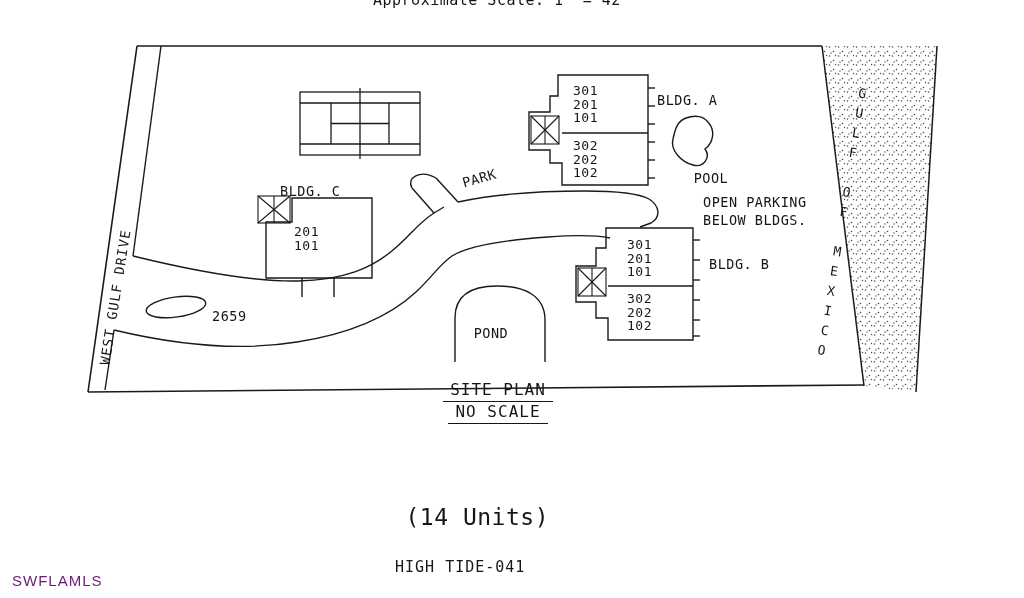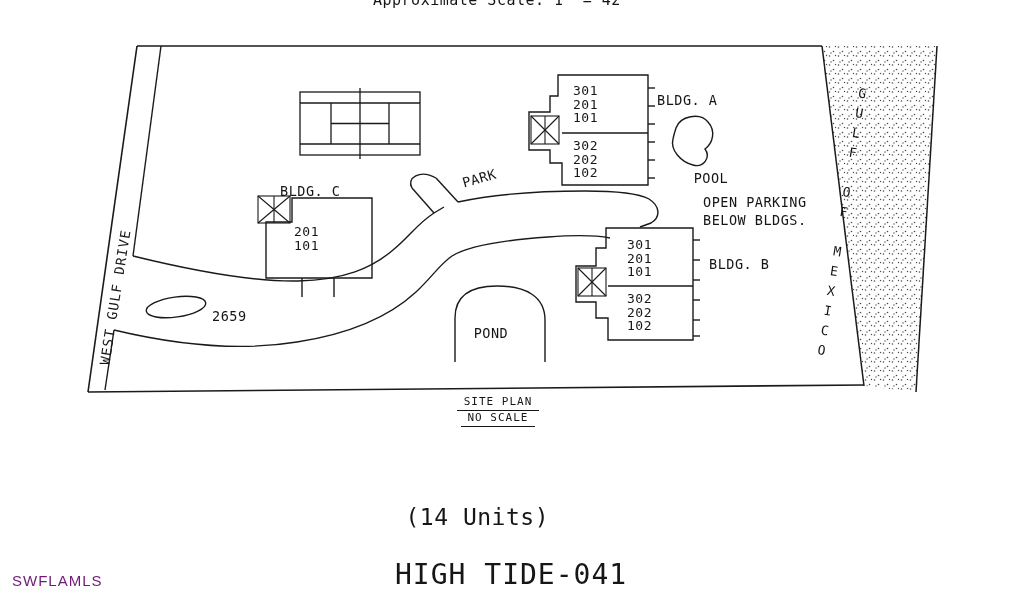--- a/index.html
+++ b/index.html
@@ -22,25 +22,25 @@
   .units-b2{left:627px;top:292px;}
   .lbl-bldg-b{left:709px;top:256px;}
   .lbl-bldg-c{left:280px;top:183px;}
   .units-c{left:294px;top:225px;}
   .lbl-park{left:462px;top:170px;transform:rotate(-16deg);}
   .lbl-pond{left:463px;top:325px;width:56px;text-align:center;}
   .lbl-2659{left:212px;top:308px;}
   .lbl-wgd{left:40px;top:289px;width:150px;text-align:center;transform:rotate(-81deg);letter-spacing:1px;}
   .lbl-gulf{left:856px;top:86px;writing-mode:vertical-rl;text-orientation:upright;
             letter-spacing:5px;font-size:13px;transform:rotate(9deg);transform-origin:50% 0;}
-  .siteplan{position:absolute;left:438px;top:395px;width:120px;text-align:center;font-size:11px;letter-spacing:1px;}
+  .siteplan{position:absolute;left:438px;top:380px;width:120px;text-align:center;font-size:16px;letter-spacing:1px;}
   .siteplan .uline{display:inline-block;padding:0 7px 2px;border-bottom:1.5px solid #161616;}
   .siteplan .row2{margin-top:0;}
   .lbl-unitsnote{left:389px;top:504px;width:160px;text-align:right;font-size:23px;}
-  .lbl-title{left:395px;top:558px;width:220px;text-align:left;font-size:28px;letter-spacing:1px;}
+  .lbl-title{left:395px;top:558px;width:220px;text-align:left;font-size:15px;letter-spacing:1px;}
   .watermark{position:absolute;left:12px;top:572px;font-size:15px;letter-spacing:1px;color:#701a75;
              font-family:"Liberation Sans", sans-serif;}
 </style>
 </head>
 <body>
 
 <div class="canvas">
 
   <svg class="plan" width="1024" height="598" viewBox="0 0 1024 598">
     <defs>

